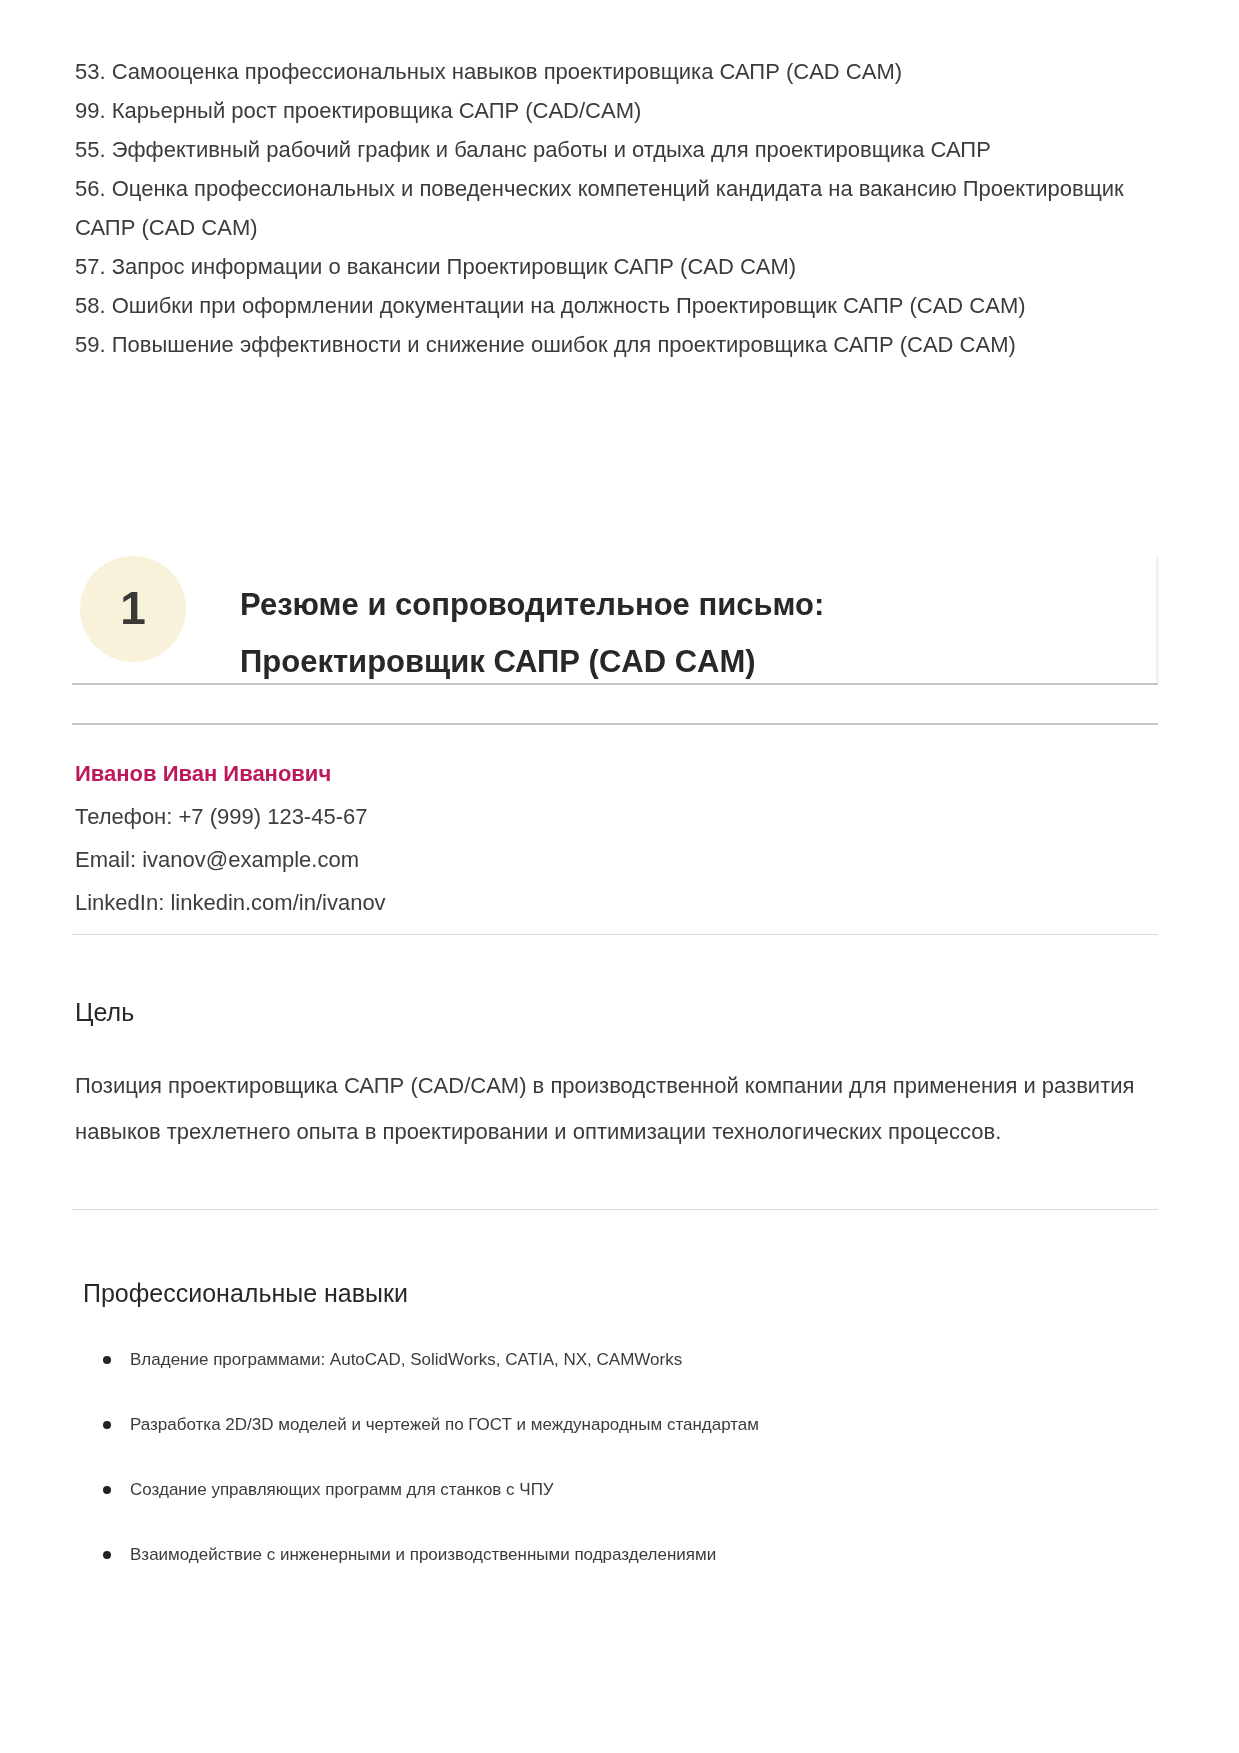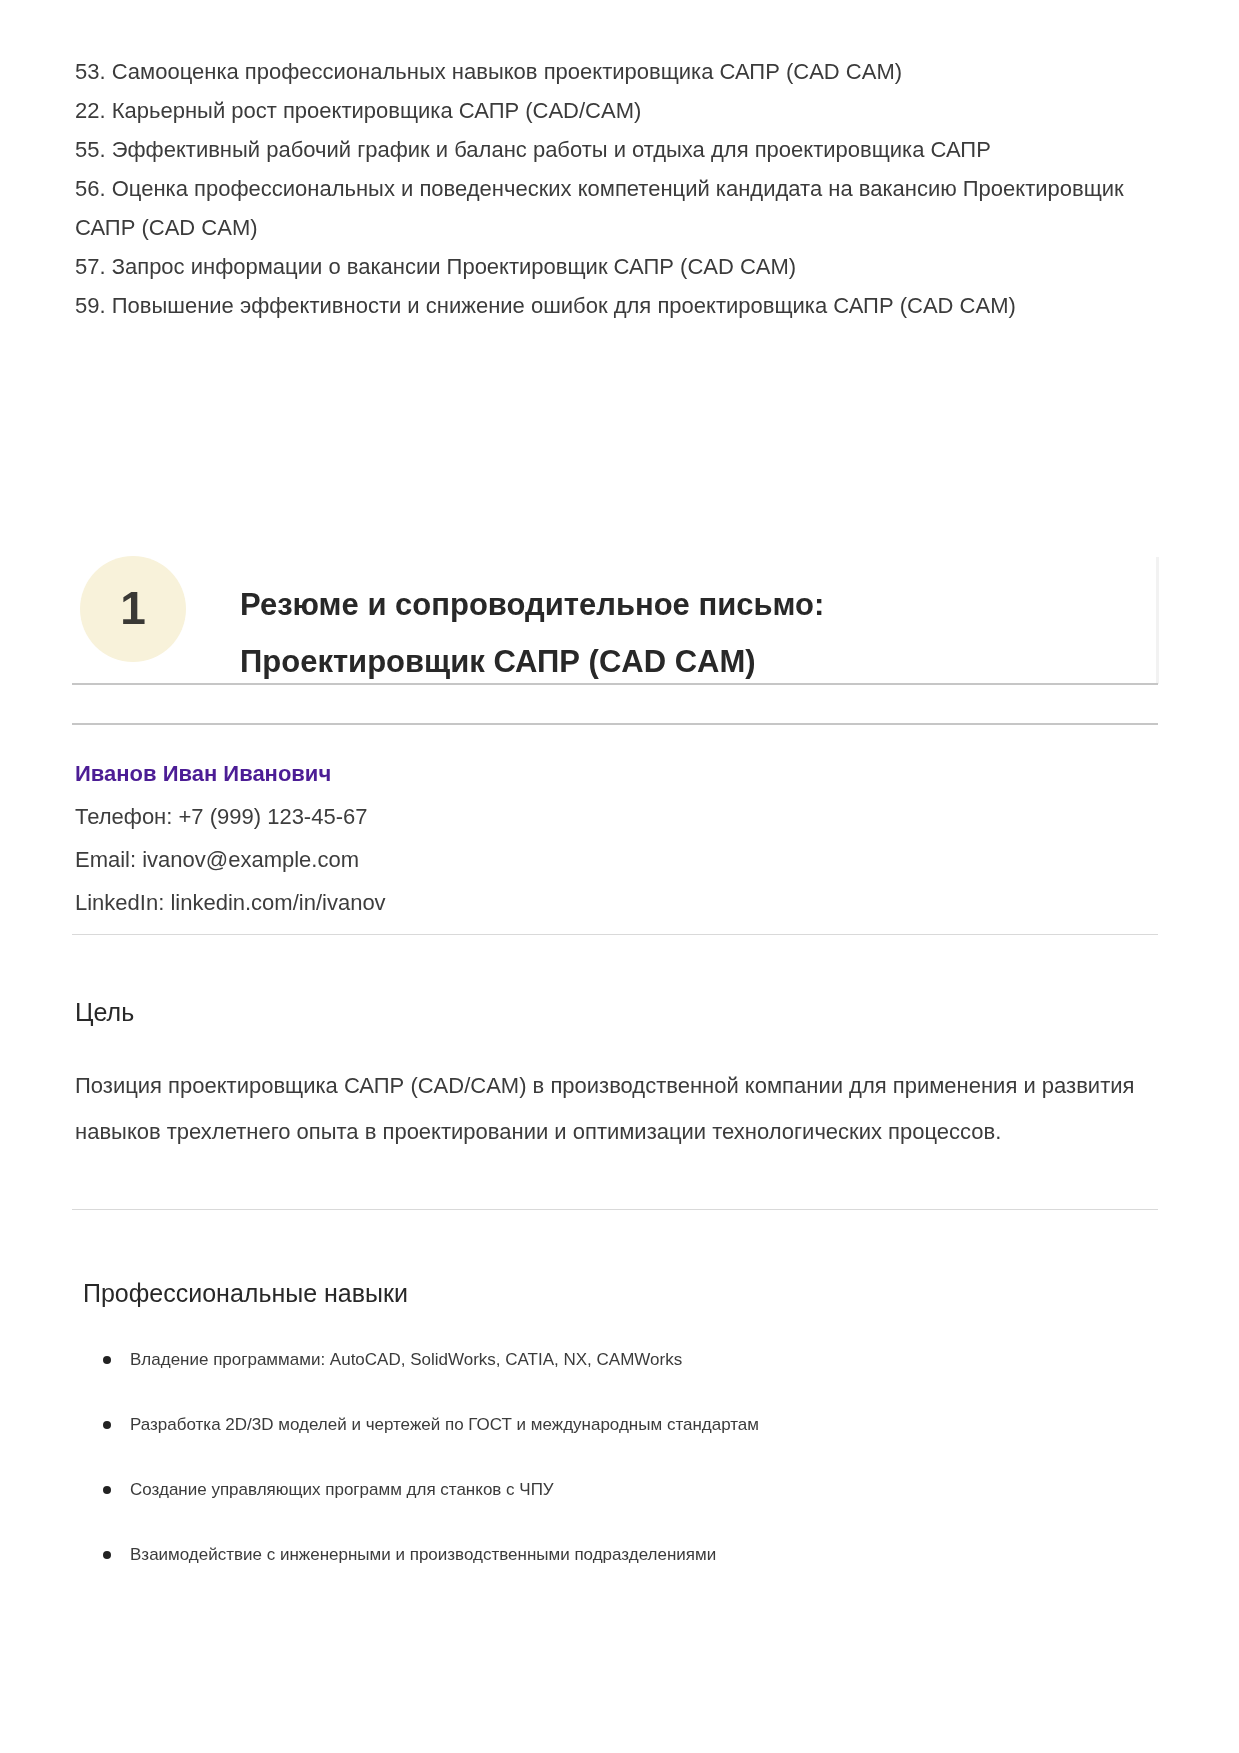--- a/index.html
+++ b/index.html
@@ -45,21 +45,21 @@
   .rule-a { top: 683px; }
   .rule-b { top: 723px; }
   .rule-c { top: 934px; }
   .rule-d { top: 1209px; }
 
   
   .contact {
     position: absolute; left: 75px; top: 752px; width: 1000px;
     font-size: 22px; line-height: 43px; color: #3d3d3d;
   }
-  .contact .name { font-weight: 700; color: #4c1d95; }
+  .contact .name { font-weight: 700; color: #be185d; }
   .contact div { display: block; }
 
   
   .h2 {
     position: absolute; left: 75px; width: 900px;
     font-size: 25px; font-weight: 400; color: #282828; line-height: 30px;
   }
   .h2.objective-h { top: 997px; }
   .h2.skills-h { top: 1270px; }
 
@@ -84,24 +84,25 @@
     width: 8px; height: 8px; border-radius: 50%; background: #222222;
   }
 </style>
 </head>
 <body>
 
 <div class="page">
 
   <div class="toc">
     <div class="toc-item">53. Самооценка профессиональных навыков проектировщика САПР (CAD CAM)</div>
-    <div class="toc-item">22. Карьерный рост проектировщика САПР (CAD/CAM)</div>
+    <div class="toc-item">99. Карьерный рост проектировщика САПР (CAD/CAM)</div>
     <div class="toc-item">55. Эффективный рабочий график и баланс работы и отдыха для проектировщика САПР</div>
     <div class="toc-item">56. Оценка профессиональных и поведенческих компетенций кандидата на вакансию Проектировщик САПР (CAD CAM)</div>
     <div class="toc-item">57. Запрос информации о вакансии Проектировщик САПР (CAD CAM)</div>
+    <div class="toc-item">58. Ошибки при оформлении документации на должность Проектировщик САПР (CAD CAM)</div>
     <div class="toc-item">59. Повышение эффективности и снижение ошибок для проектировщика САПР (CAD CAM)</div>
   </div>
 
   <div class="badge">
     <span>1</span>
   </div>
   <h1 class="section-title" style="margin:16px;">
     <span>Резюме и сопроводительное письмо:</span>
     <span>Проектировщик САПР (CAD CAM)</span>
   </h1>

